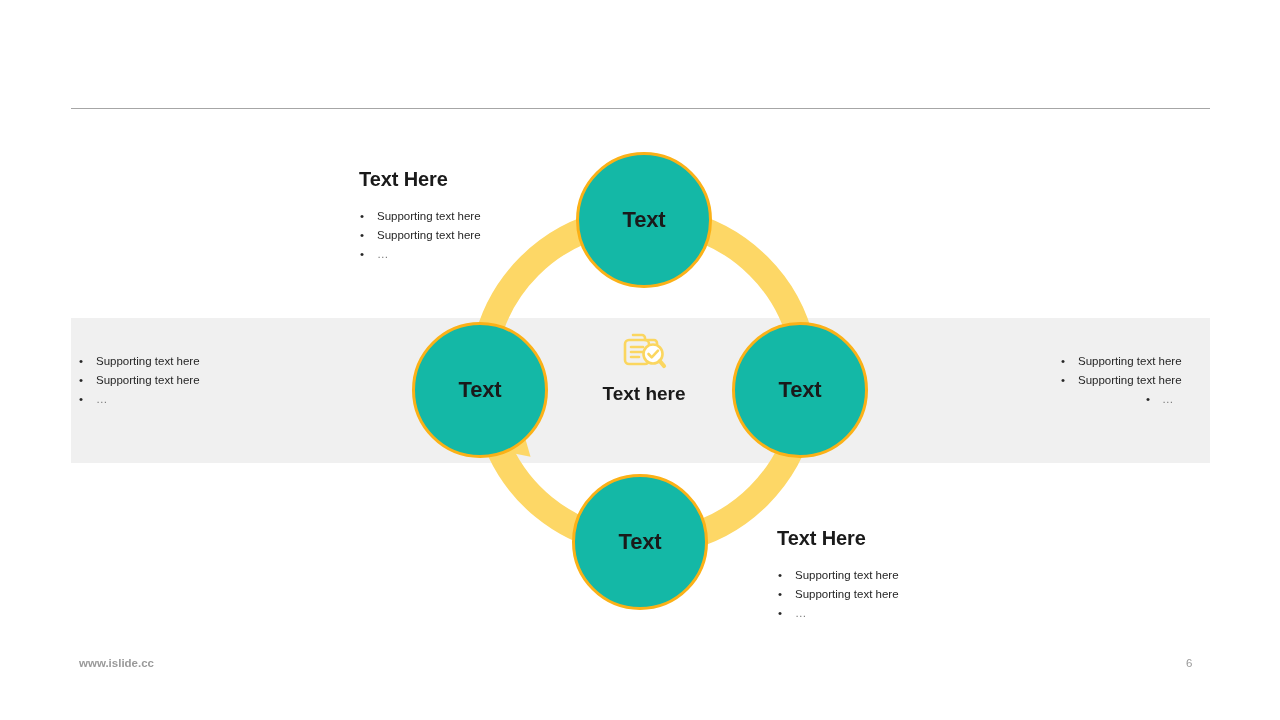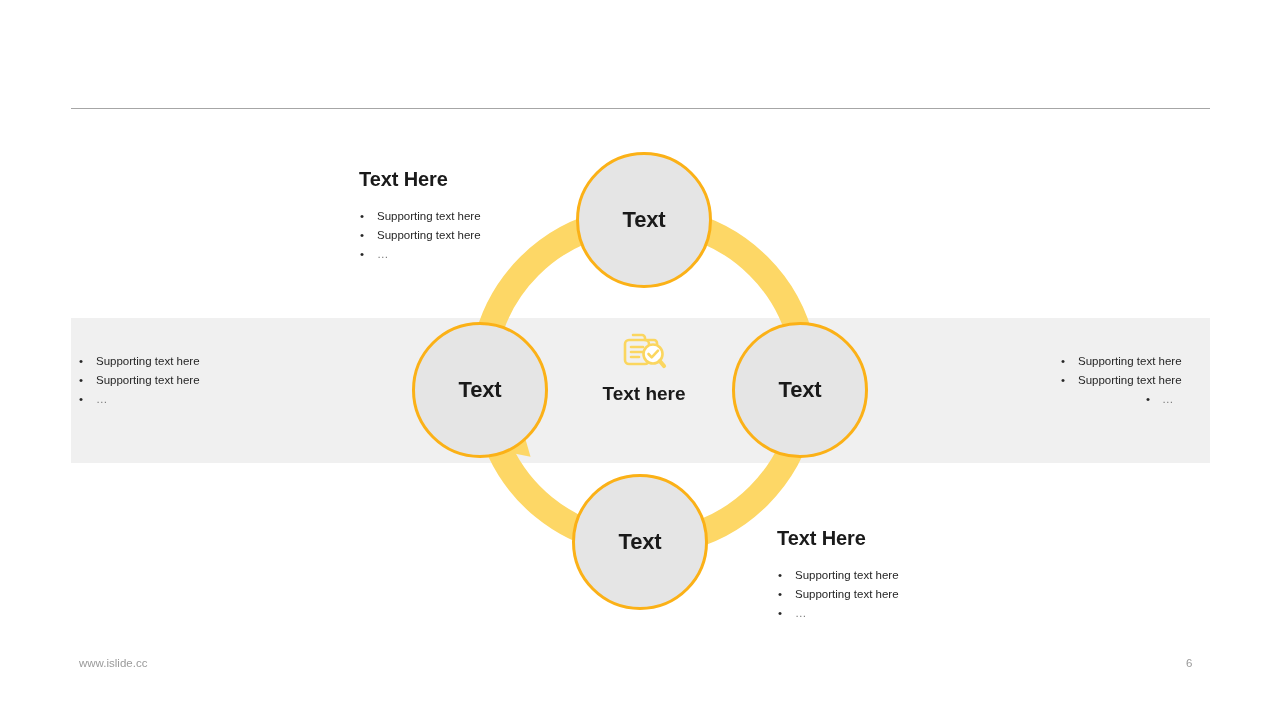--- a/index.html
+++ b/index.html
@@ -54,21 +54,21 @@
     height: 478px;
     overflow: visible;
   }
 
   
   .node {
     position: absolute;
     width: 136px;
     height: 136px;
     border-radius: 50%;
-    background: #e5e5e5;
+    background: #14b8a6;
     border: 3px solid #fbb117;
     box-sizing: border-box;
     display: flex;
     align-items: center;
     justify-content: center;
   }
   .node-label {
     font-size: 22px;
     font-weight: bold;
     color: #1a1a1a;
@@ -155,20 +155,21 @@
   
   .block-br { left: 777px; top: 527px; }
 
   
   .footer-site {
     position: absolute;
     left: 79px;
     top: 657px;
     font-size: 11.5px;
     color: #9a9a9a;
+    font-weight: bold;
   }
   .footer-page {
     position: absolute;
     left: 1186px;
     top: 657px;
     font-size: 11.5px;
     color: #9a9a9a;
   }
 </style>
 </head>

